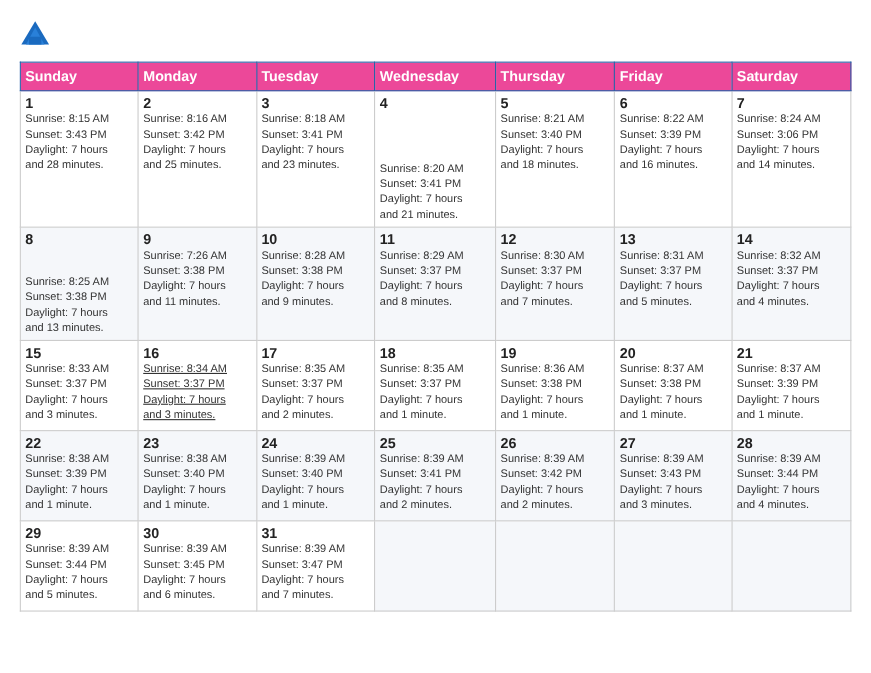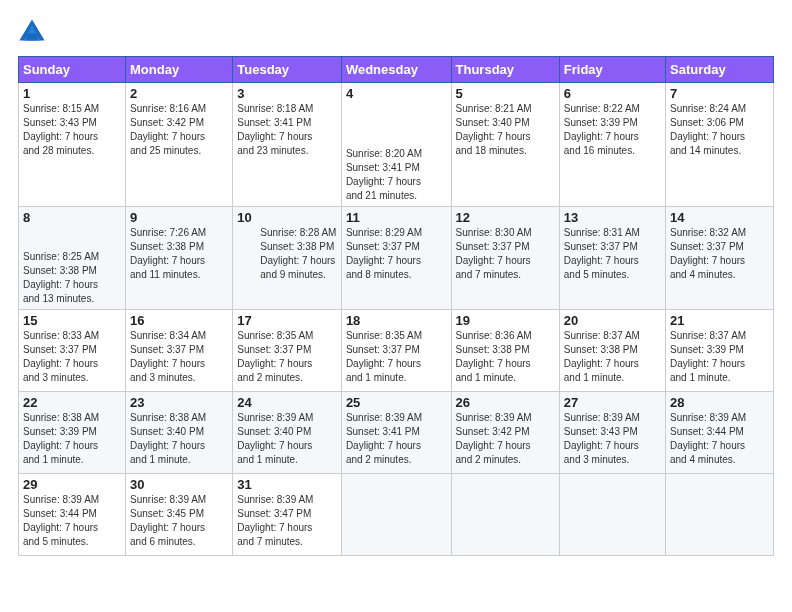--- a/index.html
+++ b/index.html
@@ -49,21 +49,21 @@
     .location {
       font-size: 15px;
       color: #444;
     }
     .calendar {
       width: 100%;
       border-collapse: collapse;
       font-size: 10.5px;
     }
     .calendar th {
-      background: #8b5cf6;
+      background: #ec4899;
       color: #fff;
       padding: 5px 4px;
       text-align: left;
       font-size: 13px;
       font-weight: bold;
       border: 1px solid #2962a8;
     }
     .calendar td {
       border: 1px solid #ccc;
       vertical-align: top;
@@ -188,21 +188,21 @@
           </td>
           <td>
             <span class="day-num">9</span>
             <div class="day-info" style="white-space: pre-line;">Sunrise: 7:26 AM
 Sunset: 3:38 PM
 Daylight: 7 hours
 and 11 minutes.</div>
           </td>
           <td>
             <span class="day-num">10</span>
-            <div class="day-info" style="white-space: pre-line; margin-left: 23px;">Sunrise: 8:28 AM
+            <div class="day-info" style="white-space: pre-line;">Sunrise: 8:28 AM
 Sunset: 3:38 PM
 Daylight: 7 hours
 and 9 minutes.</div>
           </td>
           <td>
             <span class="day-num">11</span>
             <div class="day-info" style="white-space: pre-line;">Sunrise: 8:29 AM
 Sunset: 3:37 PM
 Daylight: 7 hours
 and 8 minutes.</div>
@@ -232,21 +232,21 @@
         <tr>
           <td>
             <span class="day-num">15</span>
             <div class="day-info" style="white-space: pre-line;">Sunrise: 8:33 AM
 Sunset: 3:37 PM
 Daylight: 7 hours
 and 3 minutes.</div>
           </td>
           <td>
             <span class="day-num">16</span>
-            <div class="day-info" style="white-space: pre-line;">Sunrise: 8:34 AM
+            <div class="day-info" style="white-space: pre-line; text-decoration: underline;">Sunrise: 8:34 AM
 Sunset: 3:37 PM
 Daylight: 7 hours
 and 3 minutes.</div>
           </td>
           <td>
             <span class="day-num">17</span>
             <div class="day-info" style="white-space: pre-line;">Sunrise: 8:35 AM
 Sunset: 3:37 PM
 Daylight: 7 hours
 and 2 minutes.</div>

